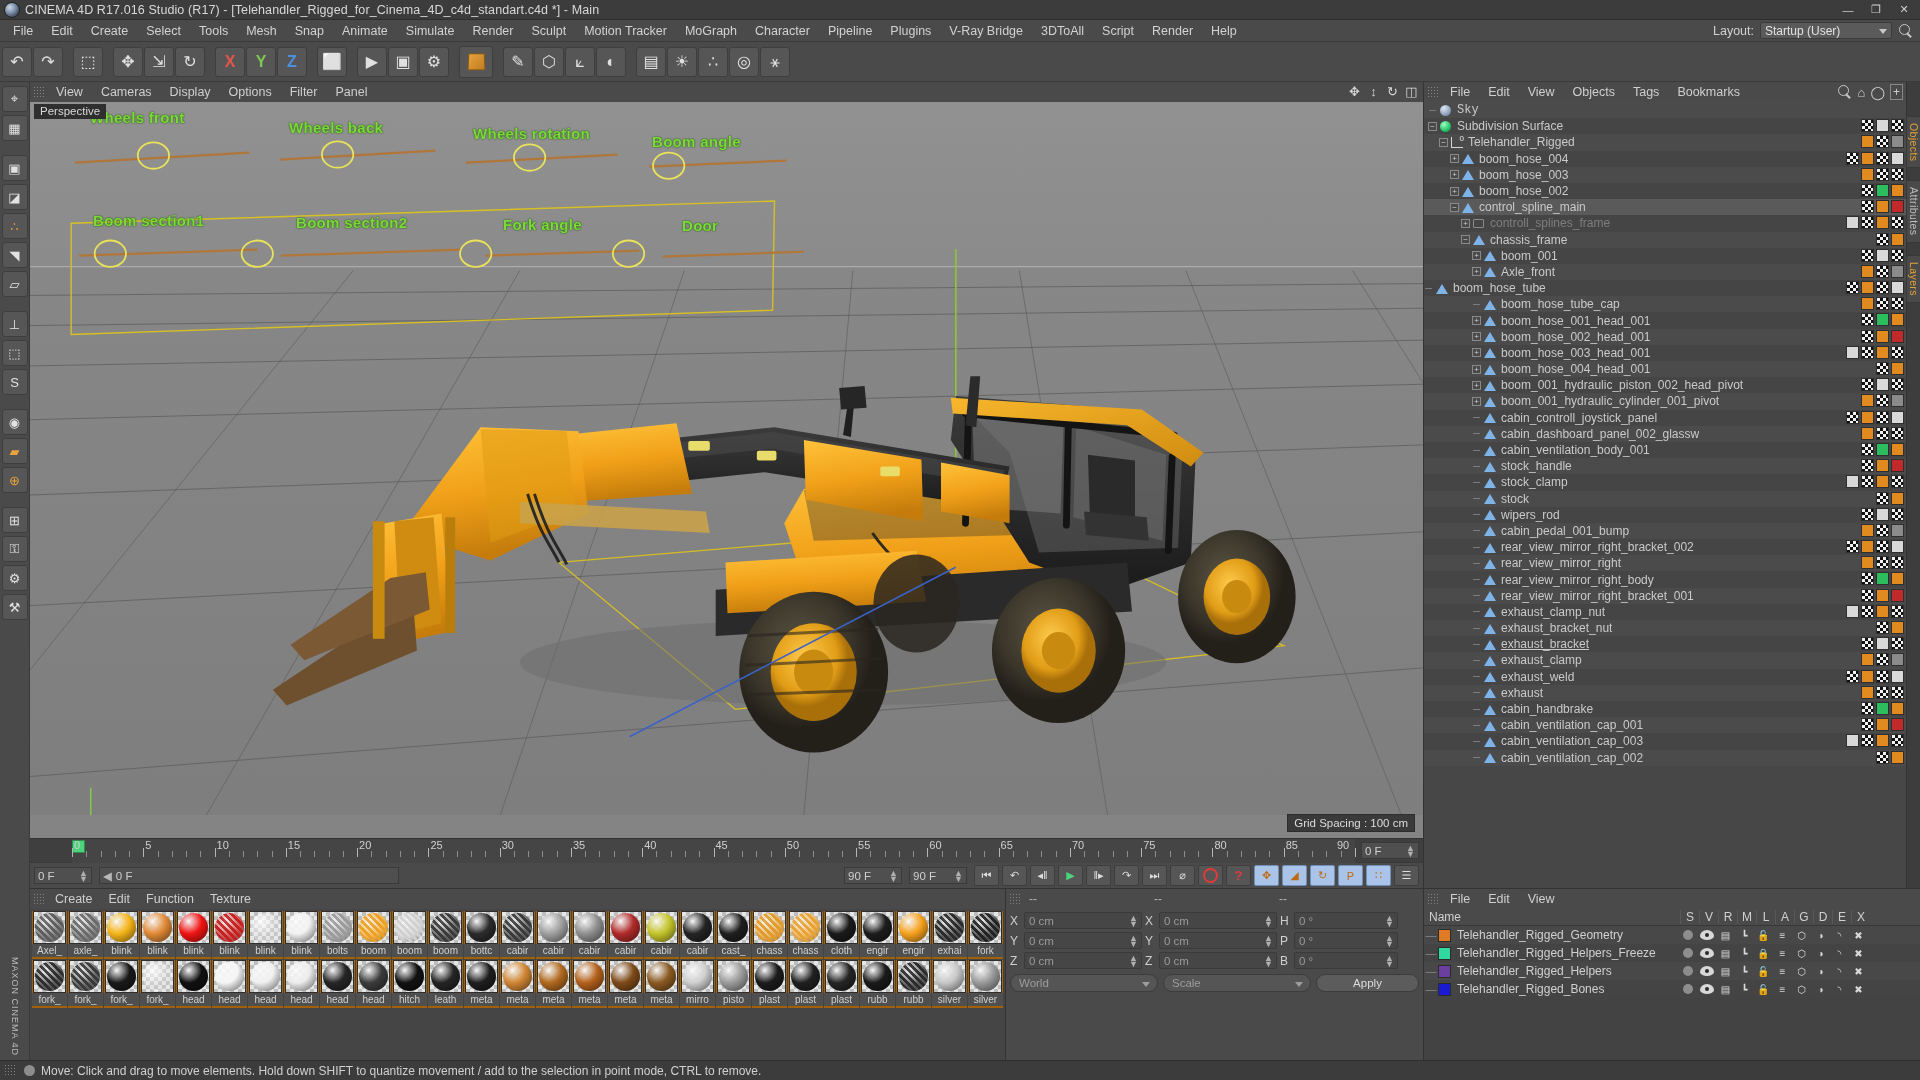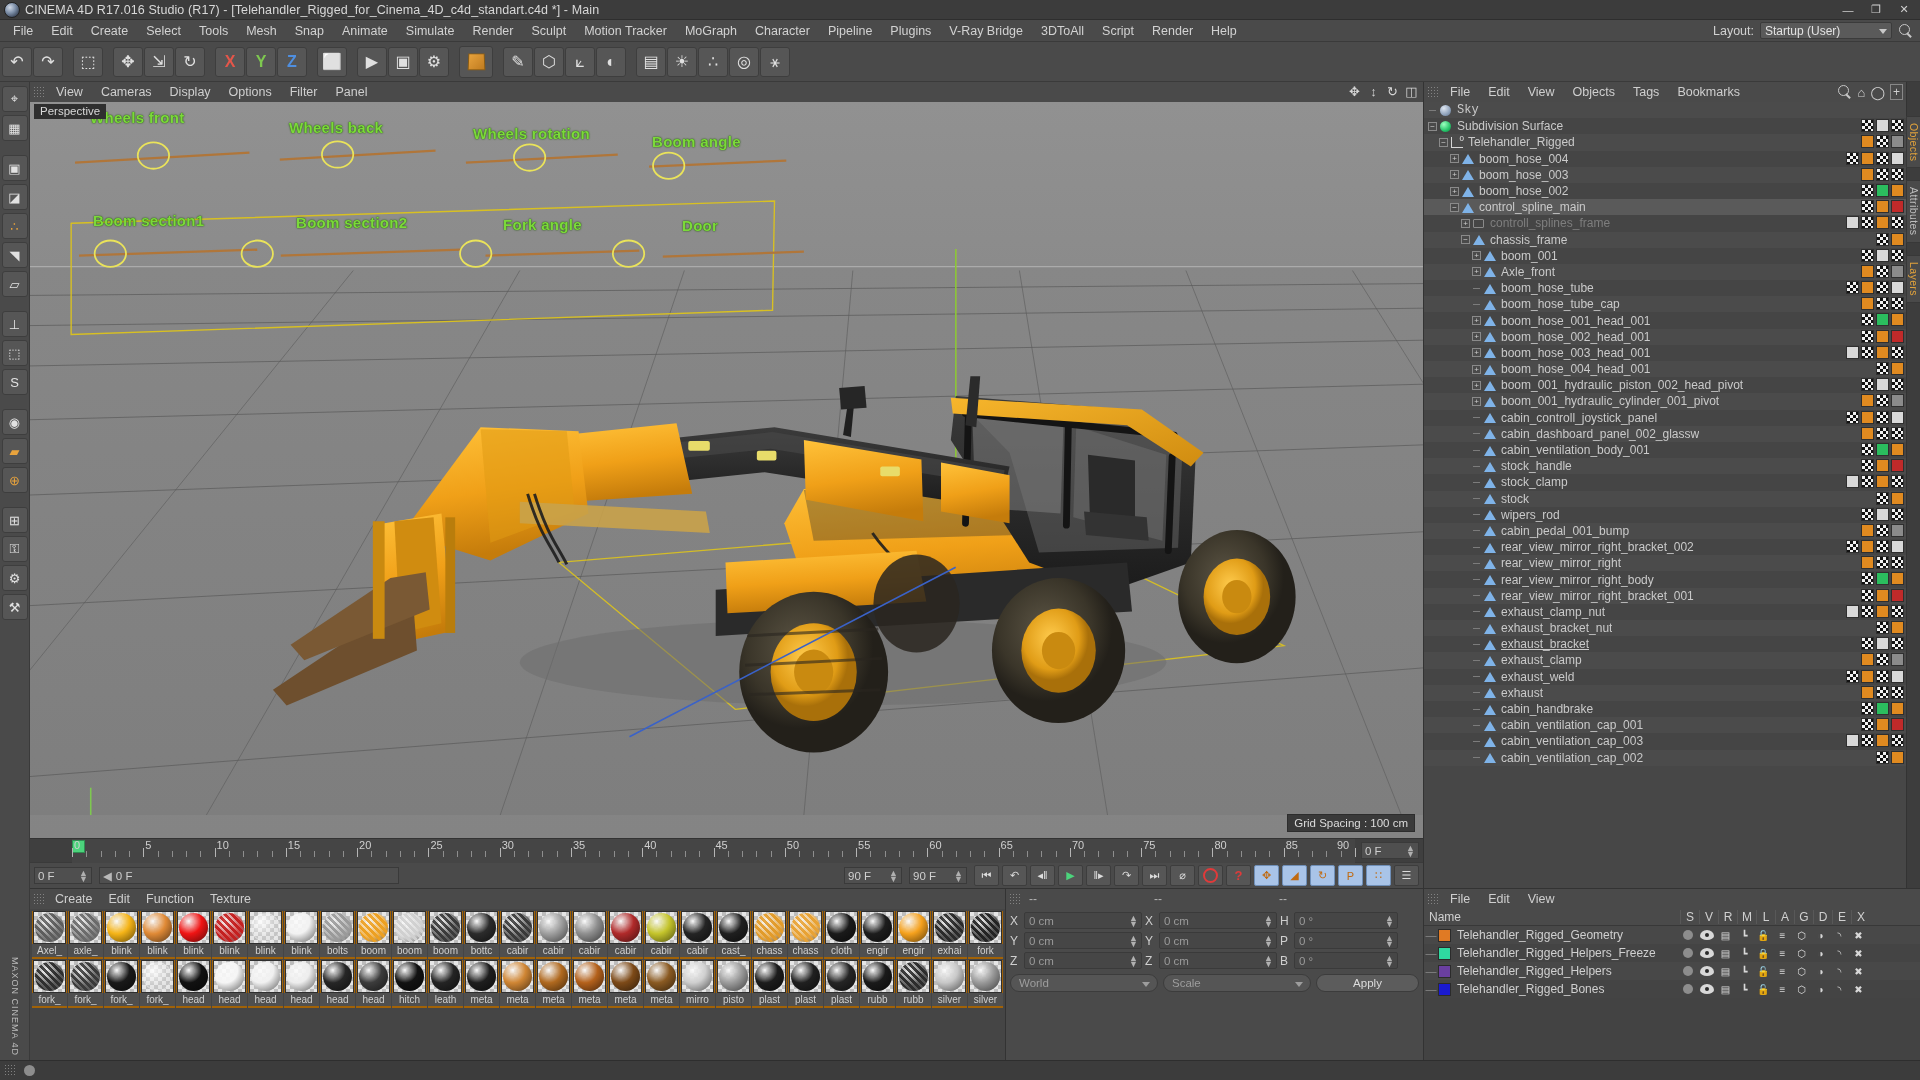--- a/index.html
+++ b/index.html
@@ -1375,21 +1375,21 @@
                 <span class="oico">
                   <span class="tri" style="display: block;"></span>
                 </span>
                 <span class="onm">Axle_front</span>
                 <span class="otags">
                   <span class="tg or"></span>
                   <span class="tg cb"></span>
                   <span class="tg gy"></span>
                 </span>
               </div>
-              <div class="orow" style="padding-left: 48px;">
+              <div class="orow" style="">
                 <span class="oexp none"></span>
                 <span class="oico">
                   <span class="tri" style="display: block;"></span>
                 </span>
                 <span class="onm">boom_hose_tube</span>
                 <span class="otags">
                   <span class="tg cb"></span>
                   <span class="tg or"></span>
                   <span class="tg cb"></span>
                   <span class="tg wh"></span>
@@ -1870,14 +1870,15 @@
               </span>
             </div>
           </div>
       </div>
     </div>
   </div>
 
   <div class="status">
     <span class="dots"></span>
     <span class="sdot"></span>
+    <span>Move: Click and drag to move elements. Hold down SHIFT to quantize movement / add to the selection in point mode, CTRL to remove.</span>
   </div>
 </div>
 
 </body></html>

